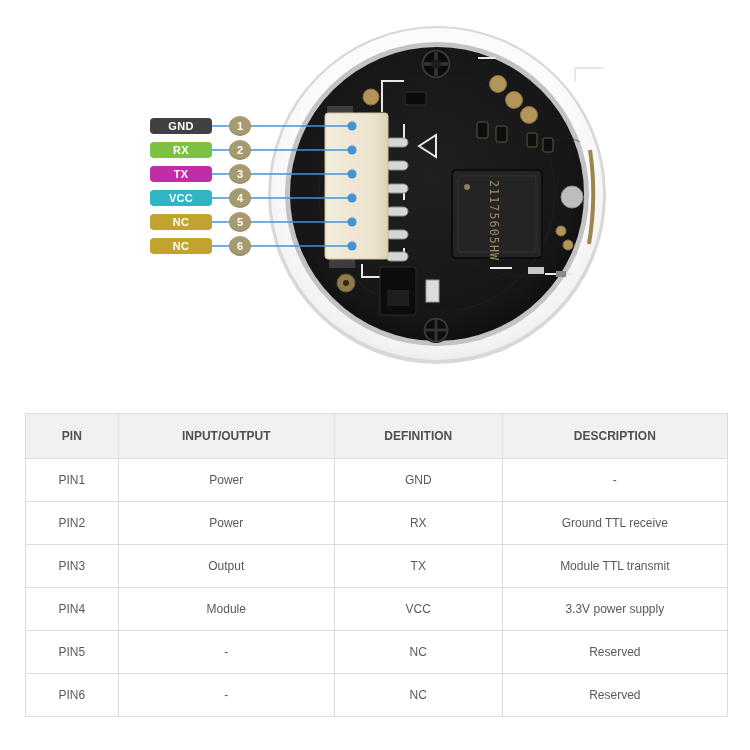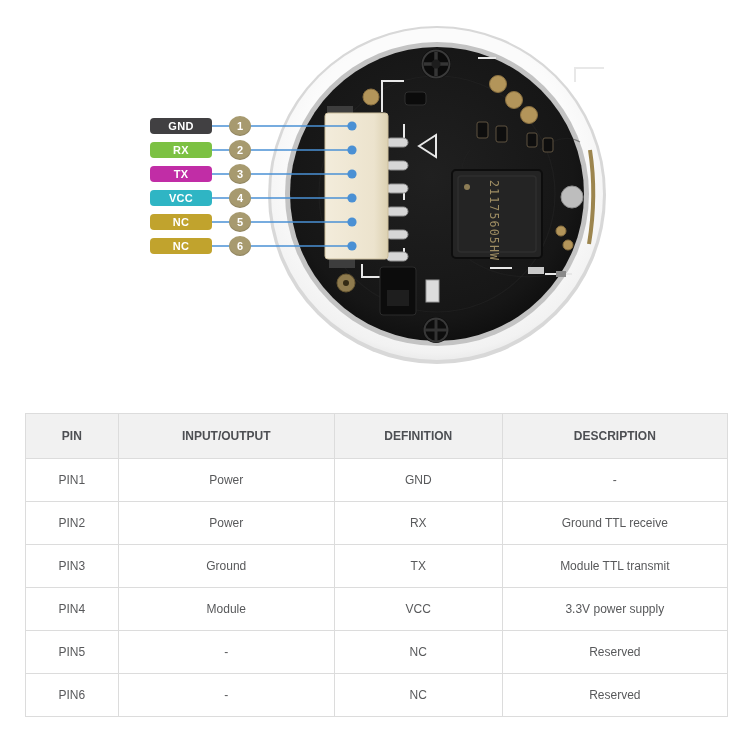--- a/index.html
+++ b/index.html
@@ -208,21 +208,21 @@
         <td>-</td>
       </tr>
       <tr>
         <td>PIN2</td>
         <td>Power</td>
         <td>RX</td>
         <td>Ground TTL receive</td>
       </tr>
       <tr>
         <td>PIN3</td>
-        <td>Ground</td>
+        <td>Output</td>
         <td>TX</td>
         <td>Module TTL transmit</td>
       </tr>
       <tr>
         <td>PIN4</td>
         <td>Module</td>
         <td>VCC</td>
         <td>3.3V power supply</td>
       </tr>
       <tr>

